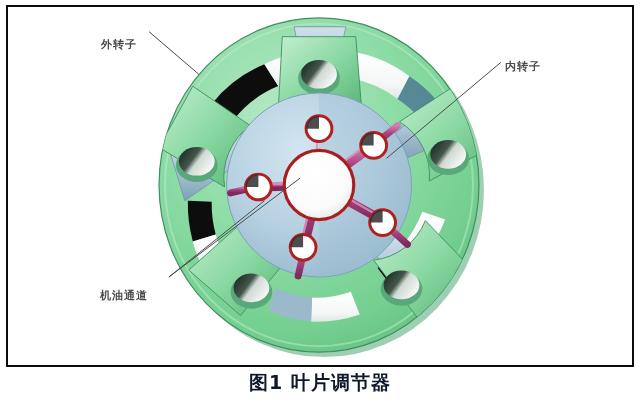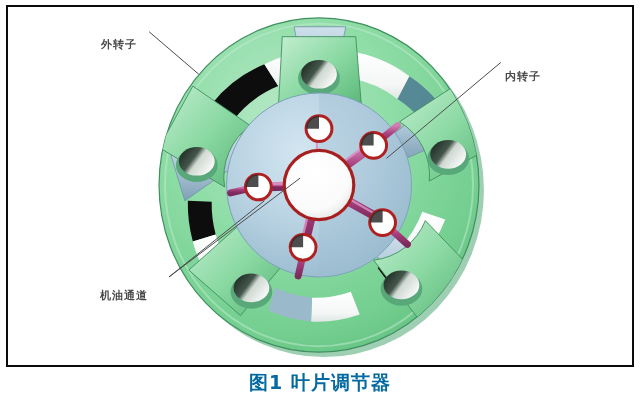--- a/index.html
+++ b/index.html
@@ -42,36 +42,36 @@
   }
   
   #caption {
     position: absolute;
     left: 0;
     top: 370px;
     width: 640px;
     text-align: center;
     font-size: 19px;
     font-weight: bold;
-    color: #0369a1;
+    color: #0f172a;
     letter-spacing: 1px;
     font-family: "DejaVu Sans", "Liberation Sans", sans-serif;
   }
   
   .callout {
     position: absolute;
     font-size: 11px;
     color: #4a4a4a;
     font-weight: bold;
     white-space: nowrap;
     letter-spacing: 1px;
     font-family: "DejaVu Sans", "Liberation Sans", sans-serif;
   }
   #label-outer-rotor { left: 93px;  top: 18px; margin-top: 12px; }
-  #label-inner-rotor { left: 497px; top: 62px; }
+  #label-inner-rotor { left: 497px; top: 52px; }
   #label-oil-passage { left: 92px; top: 281px; }
 </style>
 </head>
 <body>
 
 <div id="page">
 
   <div id="figure-frame">
 
     <svg id="figure-canvas" viewBox="0 0 628 362" preserveAspectRatio="none">

